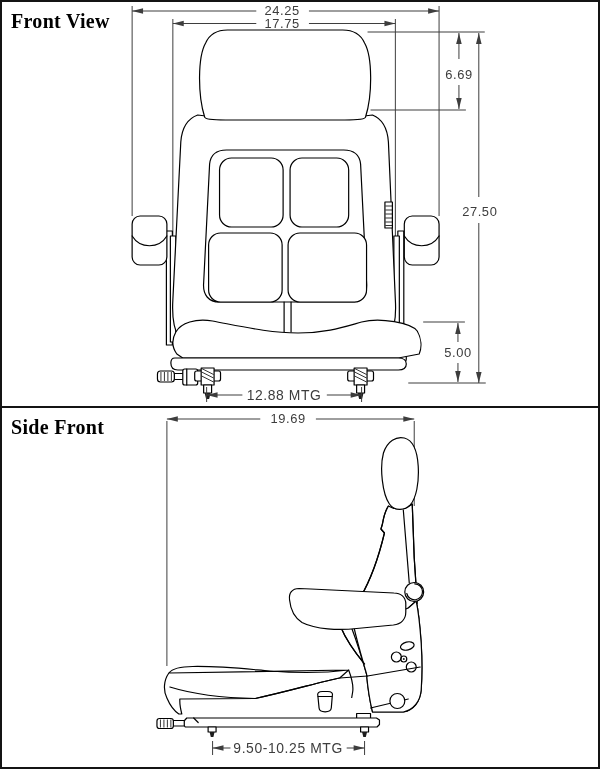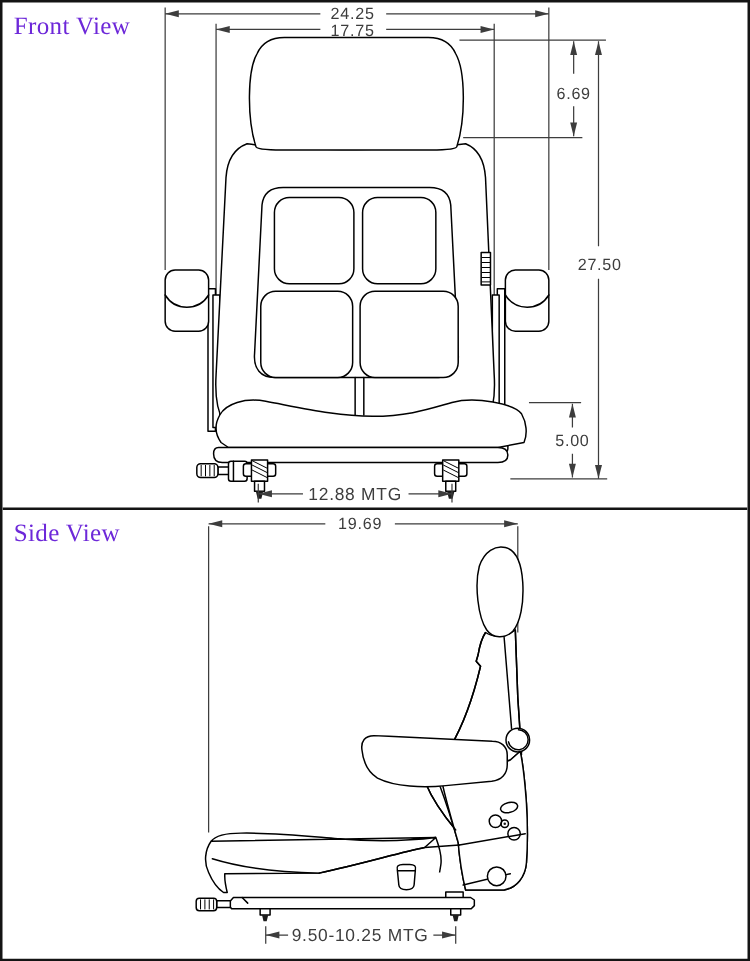--- a/index.html
+++ b/index.html
@@ -11,21 +11,21 @@
     border:2px solid #141414;
     font-family:"Liberation Sans", sans-serif;
     overflow:hidden;
   }
   .panel{position:relative;box-sizing:border-box;}
   .panel-front{width:596px;height:406px;border-bottom:2px solid #141414;}
   .panel-side{width:596px;height:357px;}
   .panel-title{
     position:absolute;left:9px;top:8px;
     font-family:"Liberation Serif", serif;
-    font-weight:normal;font-size:20px;color:#6d28d9;
+    font-weight:bold;font-size:20px;color:#000000;
     letter-spacing:0.3px;
     z-index:5;
   }
   svg{display:block;}
   .outline{stroke:#000;stroke-width:1.2;fill:none;stroke-linecap:round;stroke-linejoin:round;}
   .solidwhite{stroke:#000;stroke-width:1.2;fill:#fff;stroke-linejoin:round;}
   .dimline{stroke:#3d3d3d;stroke-width:1;fill:none;}
   .hatch{stroke:#000;stroke-width:0.8;fill:none;}
   .darkfill{fill:#1d1d1d;stroke:none;}
   .ah{fill:#3d3d3d;stroke:none;}
@@ -161,21 +161,21 @@
         <path class="dimline" d="M206,385 V400 M362,385 V400"></path>
         <path class="dimline" d="M206,393 H242 M327,393 H362"></path>
         <path class="ah" d="M206,393 l11,-2.8 v5.6 Z"></path>
         <path class="ah" d="M362,393 l-11,-2.8 v5.6 Z"></path>
         <text class="dimtext dimtext-lg" x="284" y="398" text-anchor="middle">12.88 MTG</text>
       </g>
     </svg>
   </div>
 
   <div class="panel panel-side">
-    <div class="panel-title">Side View</div>
+    <div class="panel-title">Side Front</div>
 
     <svg width="596" height="357" viewBox="0 0 600 357" preserveAspectRatio="none">
 
       <g>
         <path class="dimline" d="M166,13 V258"></path>
         <path class="dimline" d="M415,13 V98"></path>
       </g>
 
       <g>
         <path class="solidwhite" d="M389,98 C385,104 384,110 383,116 L381.5,121 L385,125 C379,150 371,172 361,189 C352,203 345,212 341,219 C346,231 355,244 365,256 C368,260 370,264 371,268 L367,266 C363,252 358,236 352,220 L354,218 C370,213 393,206 409,200 L417,193 C420,207 421,221 422,235 C423,252 423,268 422,282 C421,294 414,302 404,304 L373,304 C370,292 368,278 367,266 L371,268 L373,304 M415,150 L413,96 C405,102 395,102 389,98 M415,150 L418,196"></path>

